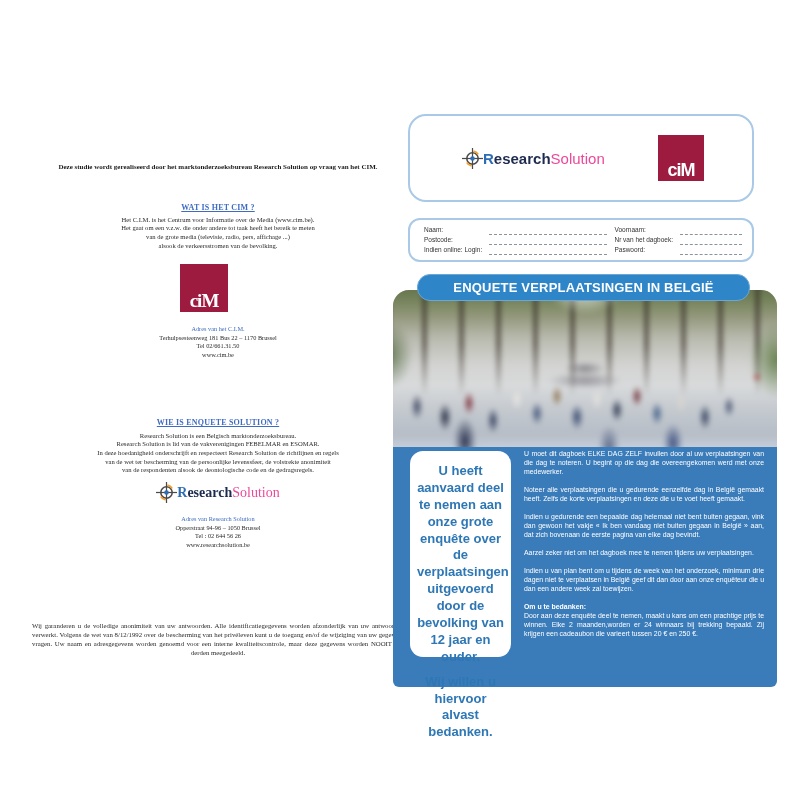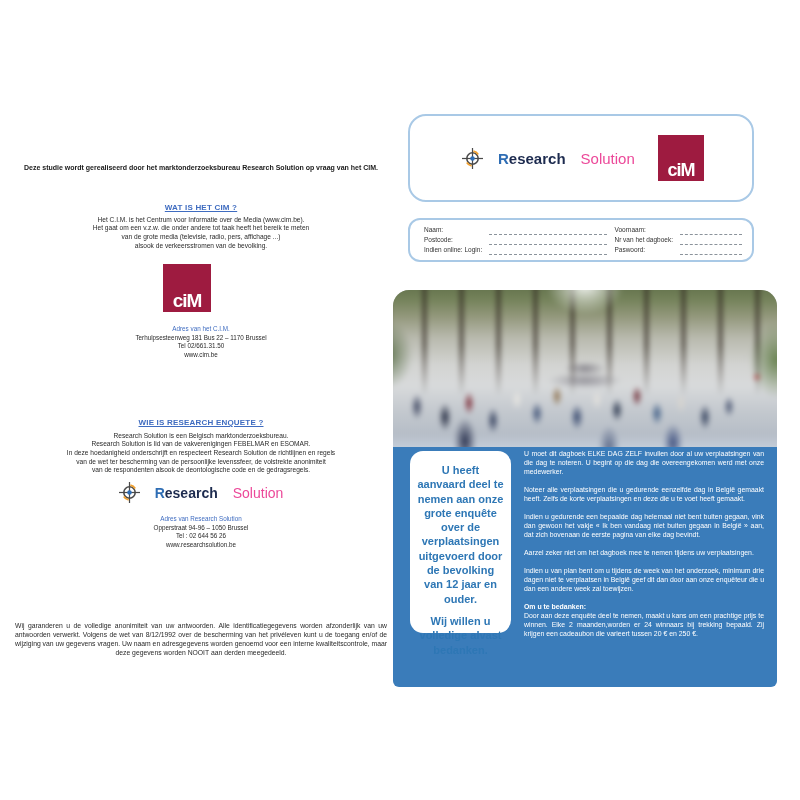--- a/index.html
+++ b/index.html
@@ -1,34 +1,34 @@
 <!DOCTYPE html>
 <html><head>
 <meta charset="utf-8">
 <style>
   html,body{margin:0;padding:0;background:#ffffff;}
   .page{position:relative;width:800px;height:800px;background:#fff;overflow:hidden;
         font-family:"Liberation Sans", sans-serif;color:#1a1a1a;}
   
-  .left-page{position:absolute;left:15px;top:0;width:372px;height:800px;}
+  .left-page{position:absolute;left:32px;top:0;width:372px;height:800px;font-family:Liberation Serif, serif;}
   .lp{position:absolute;left:0;right:0;text-align:center;}
   .intro{top:156px;font-size:7px;font-weight:700;line-height:1.3;}
   .hd{font-size:8px;font-weight:700;color:#3f6cc0;text-decoration:underline;letter-spacing:.2px;}
   .hd-cim{top:195px;}
   .body-c{font-size:6.6px;line-height:1.32;color:#2a2a2a;white-space:pre-line;}
   .body-cim{top:209px;}
   .cimlogo{display:inline-flex;align-items:flex-end;justify-content:center;
            background:#9e1b40;color:#fff;font-weight:700;letter-spacing:-1px;}
   .cimlogo-left{position:absolute;left:148px;top:264px;width:48px;height:48px;font-size:19px;}
   .addr-label{font-size:6.3px;color:#3f6cc0;}
   .addr-line{font-size:6.3px;color:#2a2a2a;}
   .al-1{top:319px;} .al-2{top:327.5px;} .al-3{top:336px;} .al-4{top:345px;}
   .hd-rs{top:410px;}
   .body-rs{top:425px;}
-  .rslogo{display:inline-flex;align-items:center;gap:15px;}
+  .rslogo{display:inline-flex;align-items:center;gap:0;}
   .rslogo-left{position:absolute;left:0;right:0;top:482px;justify-content:center;}
   .rs-research{font-weight:700;color:#1d2b4f;}
   .rs-research .r-cap{color:#2e6db4;}
   .rs-solution{color:#ec4899;font-weight:400;}
   .rslogo-left .rs-research,.rslogo-left .rs-solution{font-size:14px;}
   .bl-1{top:509px;} .bl-2{top:517.5px;} .bl-3{top:526px;} .bl-4{top:535px;}
   .footer-par{top:614px;font-size:6.8px;line-height:1.35;text-align:justify;text-align-last:center;color:#2a2a2a;}
   
   .right-page{position:absolute;left:393px;top:0;width:384px;height:800px;}
   .hdr-box{position:absolute;left:15px;top:114px;width:346px;height:88px;
@@ -82,23 +82,23 @@
     radial-gradient(9px 18px at 68% 76%,#3a5a84,rgba(58,90,132,0) 65%),
     radial-gradient(8px 16px at 74% 70%,#d8d5cf,rgba(216,213,207,0) 65%),
     radial-gradient(9px 20px at 80% 78%,#2c3a57,rgba(44,58,87,0) 65%),
     radial-gradient(8px 16px at 86% 72%,#44506e,rgba(68,80,110,0) 65%),
     radial-gradient(16px 34px at 20% 92%,#2b3350,rgba(43,51,80,0) 70%),
     radial-gradient(15px 30px at 56% 95%,#5d6b8a,rgba(93,107,138,0) 70%),
     radial-gradient(14px 28px at 72% 93%,#3f5180,rgba(63,81,128,0) 70%);}
   
   .blue-block{position:absolute;left:0;top:447px;width:384px;height:240px;
               background:#3a7cba;border-radius:0 0 6px 6px;z-index:2;}
-  .white-box{position:absolute;left:17px;top:4px;width:101px;height:182px;
+  .white-box{position:absolute;left:17px;top:4px;width:101px;height:206px;
              background:#fff;border-radius:13px;box-sizing:border-box;
-             padding:12px 7px;color:#2e77b5;font-size:11px;line-height:1.3;
+             padding:12px 7px;color:#2e77b5;font-size:13px;line-height:1.3;
              font-weight:600;text-align:center;}
   .white-box p{margin:0 0 8px 0;}
   .white-box .extra-bold{font-weight:800;}
   .instructions{position:absolute;left:131px;top:2px;width:240px;color:#fff;
                 font-size:6.9px;line-height:1.33;text-align:justify;}
   .instructions p{margin:0 0 8.5px 0;}
   .thanks-hd{font-weight:700;margin:0 !important;}
 </style>
 </head>
 <body>
@@ -115,21 +115,21 @@
 alsook de verkeersstromen van de bevolking.</p>
 
     <div class="cimlogo cimlogo-left">
       <span>ciM</span>
     </div>
     <p class="lp addr-label al-1">Adres van het C.I.M.</p>
     <p class="lp addr-line al-2">Terhulpsesteenweg 181 Bus 22 – 1170 Brussel</p>
     <p class="lp addr-line al-3">Tel  02/661.31.50</p>
     <p class="lp addr-line al-4">www.cim.be</p>
 
-    <h3 class="lp hd hd-rs">WIE IS RESEARCH ENQUETE ?</h3>
+    <h3 class="lp hd hd-rs">WIE IS ENQUETE SOLUTION ?</h3>
     <p class="lp body-c body-rs">Research Solution is een Belgisch marktonderzoeksbureau.
 Research Solution is lid van de vakverenigingen  FEBELMAR en ESOMAR.
 In deze hoedanigheid onderschrijft en respecteert Research Solution de richtlijnen en regels
 van de wet ter bescherming van de persoonlijke levenssfeer, de volstrekte anonimiteit
 van de respondenten alsook de deontologische code en de gedragsregels.</p>
 
     <div class="rslogo rslogo-left">
       <svg class="rsicon" viewBox="0 0 24 24">
         <line x1="12" y1="0" x2="12" y2="24" stroke="#4a4a4a" stroke-width="1.4"></line>
         <line x1="0" y1="12" x2="24" y2="12" stroke="#4a4a4a" stroke-width="1.4"></line>
@@ -179,33 +179,34 @@
       <span class="dotline"></span>
       <span class="flabel">Nr van het dagboek:</span>
       <span class="dotline"></span>
 
       <span class="flabel">Indien online: Login:</span>
       <span class="dotline"></span>
       <span class="flabel">Paswoord:</span>
       <span class="dotline"></span>
     </div>
 
+    <div class="banner">ENQUETE VERPLAATSINGEN IN BELGIË</div>
 
     <div class="photo">
       <div class="ph-blur">
         <div class="ph-base"></div>
         <div class="ph-trunks"></div>
         <div class="ph-crowd"></div>
       </div>
     </div>
 
     <div class="blue-block">
       <div class="white-box">
         <p>U heeft aanvaard deel te nemen aan onze grote enquête over de verplaatsingen uitgevoerd door de bevolking van 12 jaar en ouder.</p>
-        <p class="extra-bold">Wij willen u volledige alvast bedanken.</p>
+        <p class="extra-bold">Wij willen u hiervoor alvast bedanken.</p>
       </div>
       <div class="instructions">
         <p>U moet dit dagboek ELKE DAG ZELF invullen door al uw verplaatsingen van die dag te noteren. U begint op die dag die overeengekomen werd met onze medewerker.</p>
         <p>Noteer alle verplaatsingen die u gedurende eenzelfde dag in België gemaakt heeft. Zelfs de korte verplaatsingen en deze die u te voet heeft gemaakt.</p>
         <p>Indien u gedurende een bepaalde dag helemaal niet bent buiten gegaan, vink dan gewoon het vakje « Ik ben vandaag niet buiten gegaan in België » aan, dat zich bovenaan de eerste pagina van elke dag bevindt.</p>
         <p>Aarzel zeker niet om het dagboek mee te nemen tijdens uw verplaatsingen.</p>
         <p>Indien u van plan bent om u tijdens de week van het onderzoek, minimum drie dagen niet te verplaatsen in België geef dit dan door aan onze enquêteur die u dan een andere week zal toewijzen.</p>
         <p class="thanks-hd">Om u te bedanken:</p>
         <p>Door aan deze enquête deel te nemen, maakt u kans om een prachtige prijs te winnen. Elke 2 maanden,worden er 24 winnaars bij trekking bepaald. Zij krijgen een cadeaubon die varieert tussen 20 € en 250 €.</p>
       </div>

